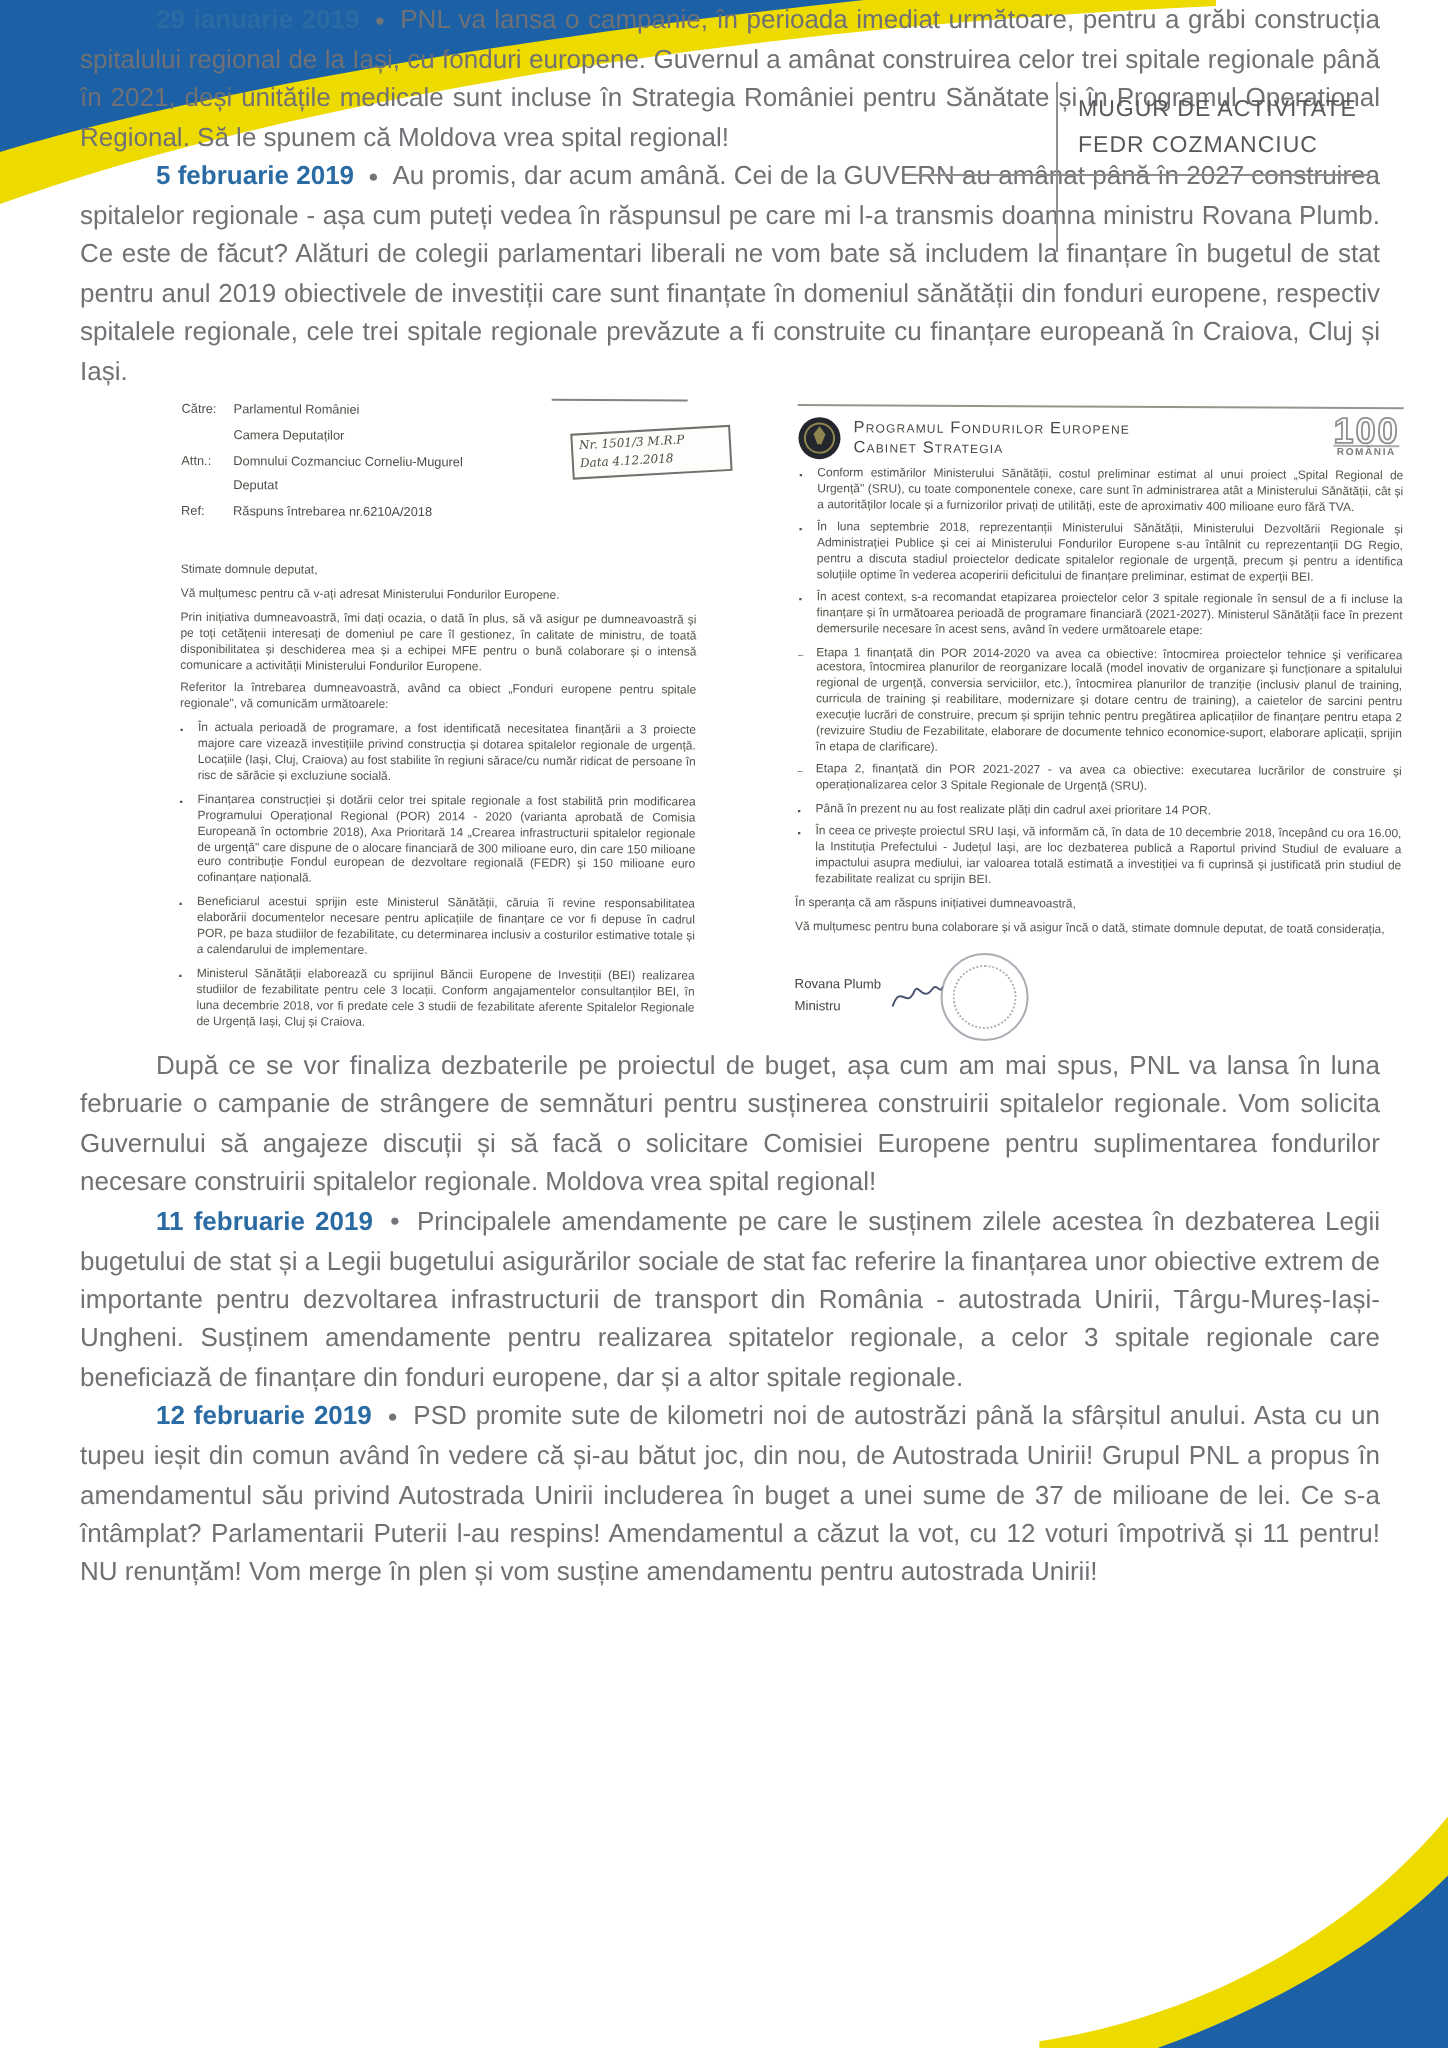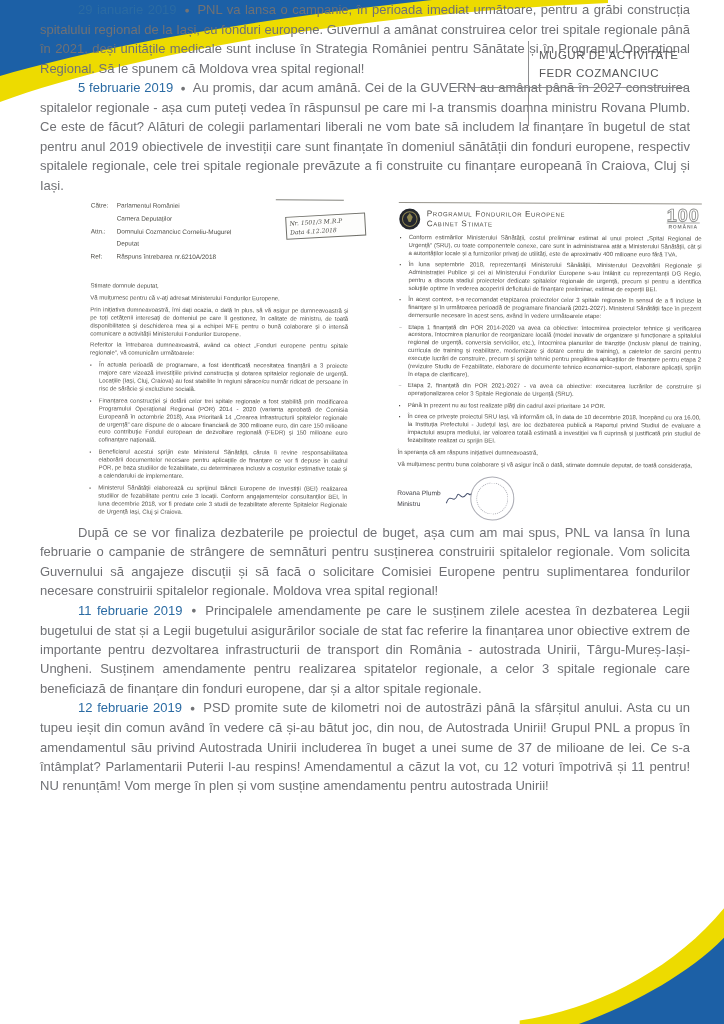--- a/index.html
+++ b/index.html
@@ -12,21 +12,21 @@
   .masthead{position:absolute;top:40px;left:455px;width:234px;height:92px;z-index:2;}
   .mast-vline{position:absolute;left:73px;top:1px;width:1px;height:85px;background:#8e8f91;}
   .mast-hline{position:absolute;left:0;top:47px;width:230px;height:1px;background:#8e8f91;}
   .mast-text{position:absolute;left:84px;top:7px;font-size:11.5px;line-height:17.5px;
              color:#57585a;letter-spacing:0.5px;white-space:nowrap;}
   
   .content{position:absolute;left:40px;top:0;width:650px;z-index:1;}
   p.entry{margin:0;text-align:justify;text-indent:38px;font-size:13px;line-height:19.4px;
           color:#707175;}
   .e1{margin-top:172px}.e2{margin-top:9px}.e3{margin-top:10px}.e4{margin-top:12px}.e5{margin-top:12px}
-  .entry-date{font-weight:normal;color:#2b6ba3;}
+  .entry-date{font-weight:bold;color:#2b6ba3;}
   .dot{color:#737477;font-size:8.5px;margin:0 7px;vertical-align:1.5px;}
   
   .scan{position:relative;margin:6px 0 0 45px;width:620px;height:322px;transform:rotate(0.3deg);
         color:#55534c;}
   .scan p{margin:0;font-size:6px;line-height:7.9px;text-align:justify;}
   .scan-left{position:absolute;left:5px;top:0;width:258px;}
   .addr-row{font-size:6.4px;line-height:12.8px;color:#4e4d47;}
   .addr-label{display:inline-block;width:26px;}
   .salut{margin-top:19px !important;}
   .lp{margin-top:4px !important;}
@@ -112,21 +112,21 @@
 
       <div class="scan-right">
         <div class="mfe-head">
           <svg width="22" height="22">
             <circle cx="11" cy="11" r="10.5" fill="#23262d"></circle>
             <circle cx="11" cy="11" r="7.3" fill="none" stroke="#8d8450" stroke-width="1"></circle>
             <path d="M11 5 l3 4 -2 5 h-2 l-2 -5 z" fill="#8d8450"></path>
           </svg>
           <div class="mfe-names">
             <div>Programul Fondurilor Europene</div>
-            <div>Cabinet Stimate</div>
+            <div>Cabinet Strategia</div>
           </div>
           <div class="centenary">
             <div class="c100">100</div>
             <div class="cro">ROMÂNIA</div>
           </div>
         </div>
         <p class="ri"><span class="m">▪</span><span>Conform estimărilor Ministerului Sănătății, costul preliminar estimat al unui proiect „Spital Regional de Urgență" (SRU), cu toate componentele conexe, care sunt în administrarea atât a Ministerului Sănătății, cât și a autorităților locale și a furnizorilor privați de utilități, este de aproximativ 400 milioane euro fără TVA.</span></p>
         <p class="ri"><span class="m">▪</span><span>În luna septembrie 2018, reprezentanții Ministerului Sănătății, Ministerului Dezvoltării Regionale și Administrației Publice și cei ai Ministerului Fondurilor Europene s-au întâlnit cu reprezentanții DG Regio, pentru a discuta stadiul proiectelor dedicate spitalelor regionale de urgență, precum și pentru a identifica soluțiile optime în vederea acoperirii deficitului de finanțare preliminar, estimat de experții BEI.</span></p>
         <p class="ri"><span class="m">▪</span><span>În acest context, s-a recomandat etapizarea proiectelor celor 3 spitale regionale în sensul de a fi incluse la finanțare și în următoarea perioadă de programare financiară (2021-2027). Ministerul Sănătății face în prezent demersurile necesare în acest sens, având în vedere următoarele etape:</span></p>
         <p class="ri"><span class="m">–</span><span>Etapa 1 finanțată din POR 2014-2020 va avea ca obiective: întocmirea proiectelor tehnice și verificarea acestora, întocmirea planurilor de reorganizare locală (model inovativ de organizare și funcționare a spitalului regional de urgență, conversia serviciilor, etc.), întocmirea planurilor de tranziție (inclusiv planul de training, curricula de training și reabilitare, modernizare și dotare centru de training), a caietelor de sarcini pentru execuție lucrări de construire, precum și sprijin tehnic pentru pregătirea aplicațiilor de finanțare pentru etapa 2 (revizuire Studiu de Fezabilitate, elaborare de documente tehnico economice-suport, elaborare aplicații, sprijin în etapa de clarificare).</span></p>

